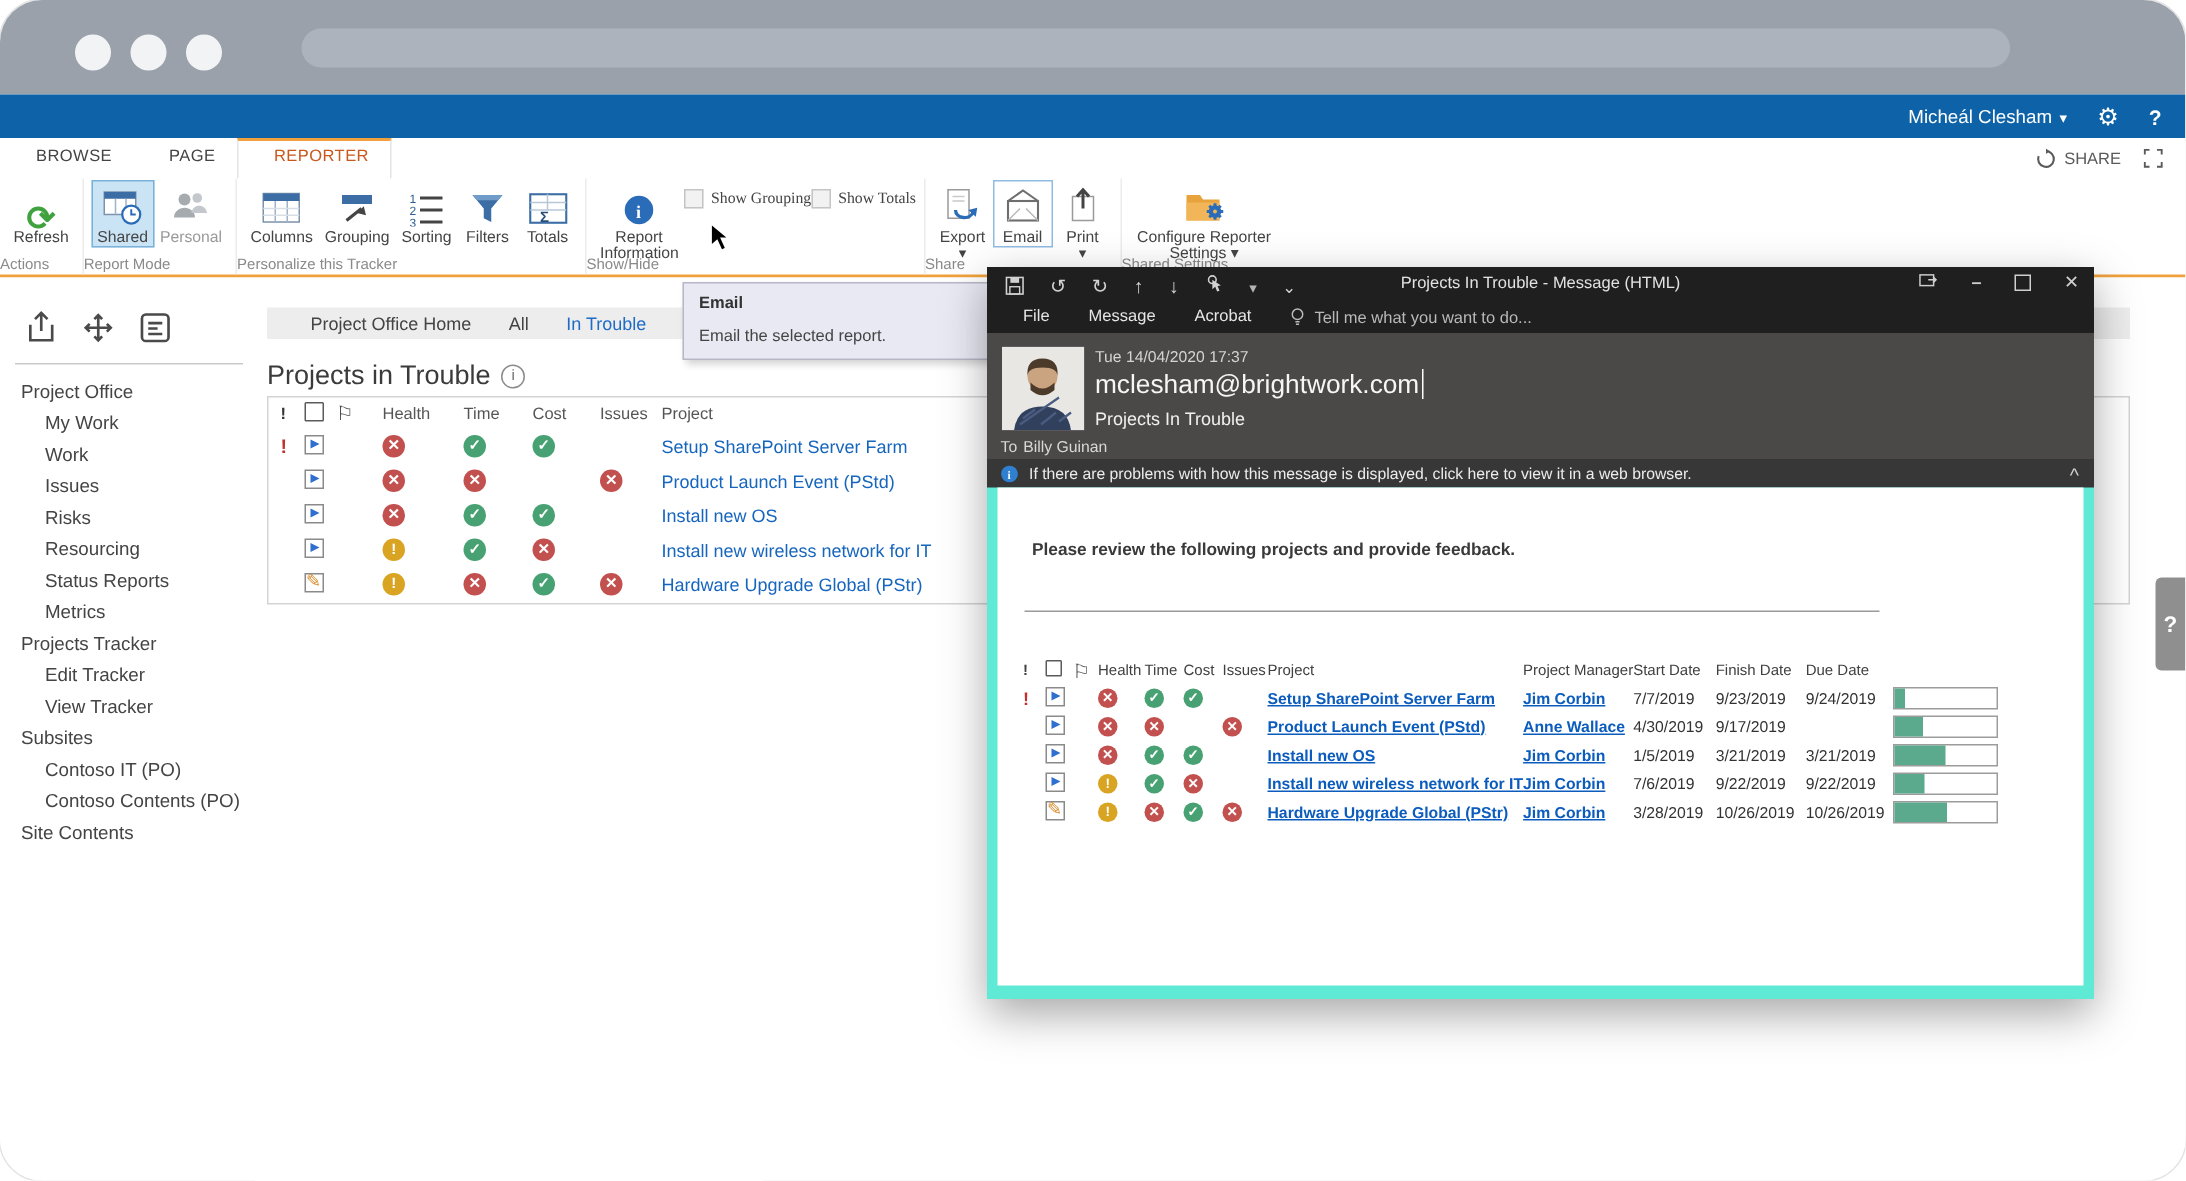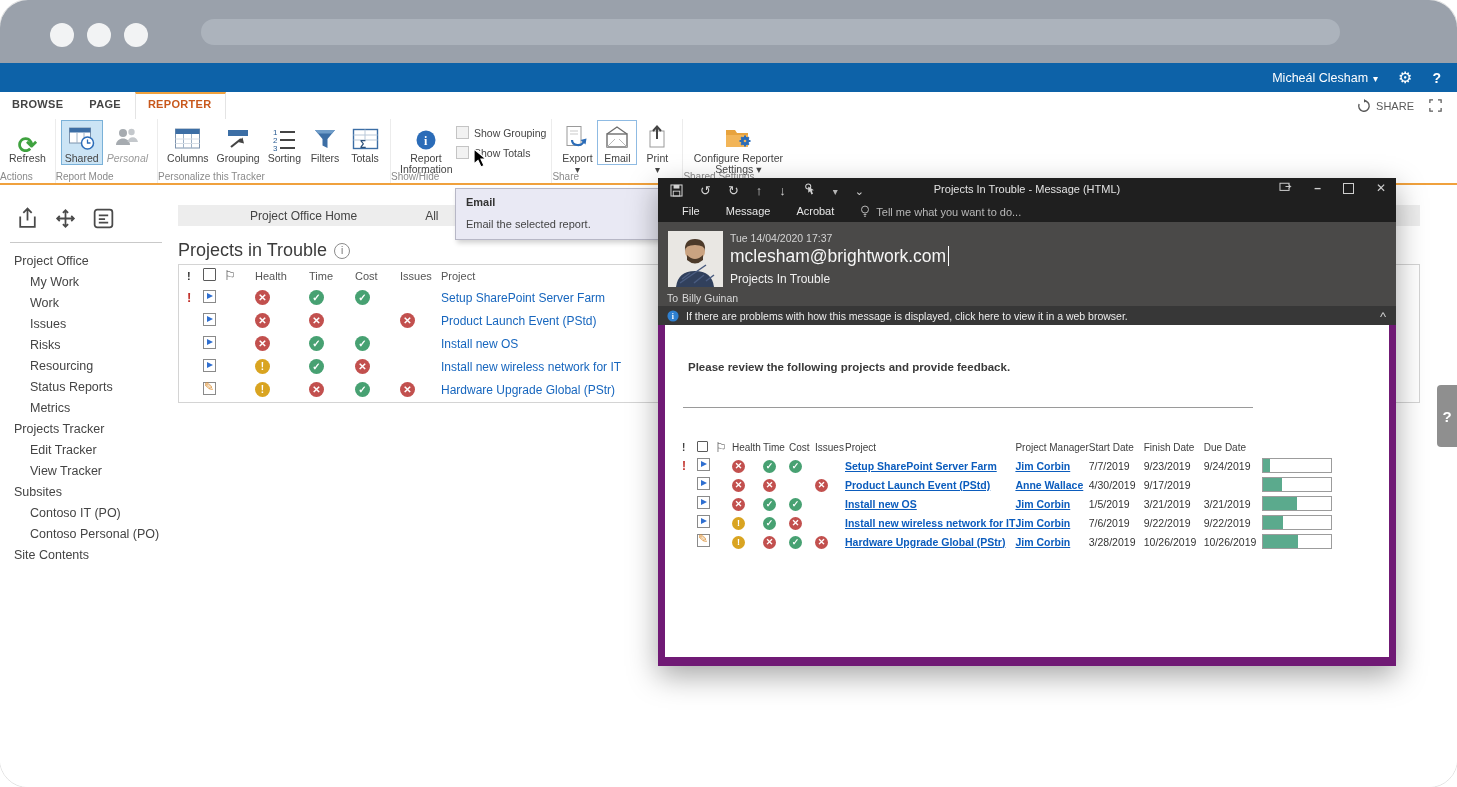--- a/index.html
+++ b/index.html
@@ -12,51 +12,51 @@
 
   
   .suite{position:absolute;top:63px;left:0;right:0;height:29px;background:#0d62a8;color:#fff;display:flex;align-items:center;justify-content:flex-end;gap:20px;padding-right:16px;font-size:12.5px;box-sizing:border-box;}
   .suite .uname{display:flex;align-items:flex-start;gap:5px;cursor:default;}
   .g-caret::after{content:"▾";font-size:10px;}
   .g-gear::after{content:"⚙";font-size:16px;}
   .g-q::after{content:"?";font-weight:bold;font-size:14px;}
 
   
   .tabrow{position:absolute;top:92px;left:0;right:0;height:27px;background:#fff;display:flex;align-items:stretch;}
-  .tab{padding:6px 14px 0 12px;font-size:11px;color:#444;letter-spacing:.3px;font-weight:bold;}
+  .tab{padding:6px 14px 0 24px;font-size:11px;color:#444;letter-spacing:.3px;}
   .tab.active{color:#c8581c;border-top:2px solid #f0a13d;border-left:1px solid #e4e4e4;border-right:1px solid #e4e4e4;padding-top:4px;background:#fff;}
   .tr-right{margin-left:auto;display:flex;align-items:center;gap:14px;padding-right:14px;color:#5a5a5a;font-size:11px;}
   .shareBtn{display:flex;align-items:center;gap:5px;}
 
   
   .ribbon{position:absolute;top:119px;left:0;right:0;height:64px;background:#fff;border-bottom:2px solid #f0a13d;display:flex;box-sizing:content-box;}
   .rgroup{position:relative;border-right:1px solid #ececec;padding:1px 5px 13px 5px;display:flex;align-items:flex-start;}
   .rcap{position:absolute;bottom:1px;left:0;right:0;text-align:left;font-size:10px;color:#8a8a8a;white-space:nowrap;}
   .rbtn{display:flex;flex-direction:column;align-items:center;font-size:10.5px;color:#444;padding:2px 3px 0 3px;border:1px solid transparent;line-height:11px;text-align:center;min-width:32px;}
   .rbtn .ric{height:28px;display:flex;align-items:flex-end;justify-content:center;margin-bottom:2px;}
   .rbtn.sel{background:#cbe4f5;border-color:#7ab1d8;}
   .rbtn.hov{border-color:#8fbbe3;}
-  .rbtn.dim{color:#9a9a9a;font-style:italic;}
+  .rbtn.dim{color:#9a9a9a;}
   .g-refresh::after{content:"⟳";font-size:23px;color:#3fa23f;font-weight:bold;}
   .chkrow{display:flex;align-items:center;gap:5px;font-size:10.5px;color:#444;margin:4px 0 3px 0;}
   .chkbox{width:11px;height:11px;background:#f2f2f2;border:1px solid #c4c4c4;display:inline-block;}
-  .shcol{display:flex;flex-direction:column;padding-top:2px;}
+  .shcol{display:flex;padding-top:2px;font-family:Liberation Serif, serif;}
 
   
   .content{position:absolute;top:185px;left:0;right:0;bottom:0;background:#fff;}
   .sbicons{position:absolute;left:14px;top:20px;display:flex;gap:11px;}
   .sbico{width:27px;height:27px;display:flex;align-items:center;justify-content:center;}
   .sbdiv{position:absolute;left:10px;top:57px;width:152px;border-top:1px solid #c9c9c9;}
   .snav{position:absolute;left:0;top:66px;width:176px;font-size:12.5px;color:#444;}
   .snav div{padding:4px 0 4px 14px;line-height:13px;cursor:default;}
   .snav .lvl1{padding-left:30px;}
 
   
   .navstrip{position:absolute;left:178px;top:20px;width:1242px;height:21px;background:#ededed;display:flex;align-items:center;font-size:12px;color:#444;box-sizing:border-box;padding-left:29px;}
-  .navstrip span{margin-right:25px;margin-left:43px;}
+  .navstrip span{margin-right:25px;}
   .navstrip .active{color:#1f6cc7;}
   .navclip{position:absolute;left:636px;top:24px;font-size:12px;color:#444;}
 
   .ptitle{position:absolute;left:178px;top:55px;font-size:18px;color:#3b3b3b;display:flex;align-items:center;gap:7px;}
   .cinfo{width:14px;height:14px;border:1px solid #8b8b8b;border-radius:50%;color:#6e6e6e;font-size:10px;display:inline-flex;align-items:center;justify-content:center;}
   .cinfo::after{content:"i";}
 
   
   .rbox{position:absolute;left:178px;top:79px;width:1242px;height:139px;border:1px solid #d4d4d4;background:#fff;box-sizing:border-box;}
   .rt-row{display:flex;align-items:center;height:23px;padding-left:8px;font-size:11px;color:#555;}
@@ -84,21 +84,21 @@
   .rowico.s-edit::after{content:"✎";color:#d98a2b;font-size:12px;position:absolute;left:0;top:-3px;}
 
   
   .tip{position:absolute;left:455px;top:3px;width:186px;background:#e9e9f4;border:1px solid #b7b7c6;box-shadow:2px 3px 5px rgba(0,0,0,.18);padding:7px 10px 9px 10px;font-size:11px;color:#444;z-index:5;}
   .tip .t{font-weight:bold;color:#333;margin-bottom:10px;}
 
   
   .helptab{position:absolute;right:0;top:200px;width:20px;height:62px;background:#8f8f8f;color:#fff;border-radius:4px 0 0 4px;display:flex;align-items:center;justify-content:center;font-weight:bold;font-size:15px;z-index:6;}
 
   
-  .olwin{position:absolute;left:658px;top:178px;width:738px;height:488px;background:#701a75;box-shadow:0 10px 28px rgba(0,0,0,.35);z-index:10;}
+  .olwin{position:absolute;left:658px;top:178px;width:738px;height:488px;background:#5eead4;box-shadow:0 10px 28px rgba(0,0,0,.35);z-index:10;}
   .olhead{position:relative;height:44px;background:#1f1f1f;color:#dcdcdc;}
   .qat{position:absolute;left:12px;top:4px;display:flex;align-items:center;gap:17px;font-size:13px;color:#d2d2d2;}
   .g-undo::after{content:"↺";} .g-redo::after{content:"↻";}
   .g-up::after{content:"↑";} .g-down::after{content:"↓";}
   .g-more::after{content:"⌄";font-size:11px;}
   .oltitle{position:absolute;left:0;right:0;top:5px;text-align:center;font-size:11px;color:#e2e2e2;pointer-events:none;}
   .wctrl{position:absolute;right:10px;top:3px;display:flex;align-items:center;gap:22px;font-size:12px;color:#cfcfcf;}
   .g-min::after{content:"–";font-weight:bold;}
   .wbox{width:9px;height:9px;border:1px solid #cfcfcf;display:inline-block;}
   .g-x::after{content:"✕";}
@@ -393,21 +393,21 @@
       <div class="lvl1">Issues</div>
       <div class="lvl1">Risks</div>
       <div class="lvl1">Resourcing</div>
       <div class="lvl1">Status Reports</div>
       <div class="lvl1">Metrics</div>
       <div class="lvl0">Projects Tracker</div>
       <div class="lvl1">Edit Tracker</div>
       <div class="lvl1">View Tracker</div>
       <div class="lvl0">Subsites</div>
       <div class="lvl1">Contoso IT (PO)</div>
-      <div class="lvl1">Contoso Personal (PO)</div>
+      <div class="lvl1">Contoso Contents (PO)</div>
       <div class="lvl0">Site Contents</div>
     </nav>
 
     <div class="navstrip">
       <span>Project Office Home</span>
       <span>All</span>
       <span class="active">In Trouble</span>
       <span>Status</span>
     </div>
     <span class="navclip">na</span>

